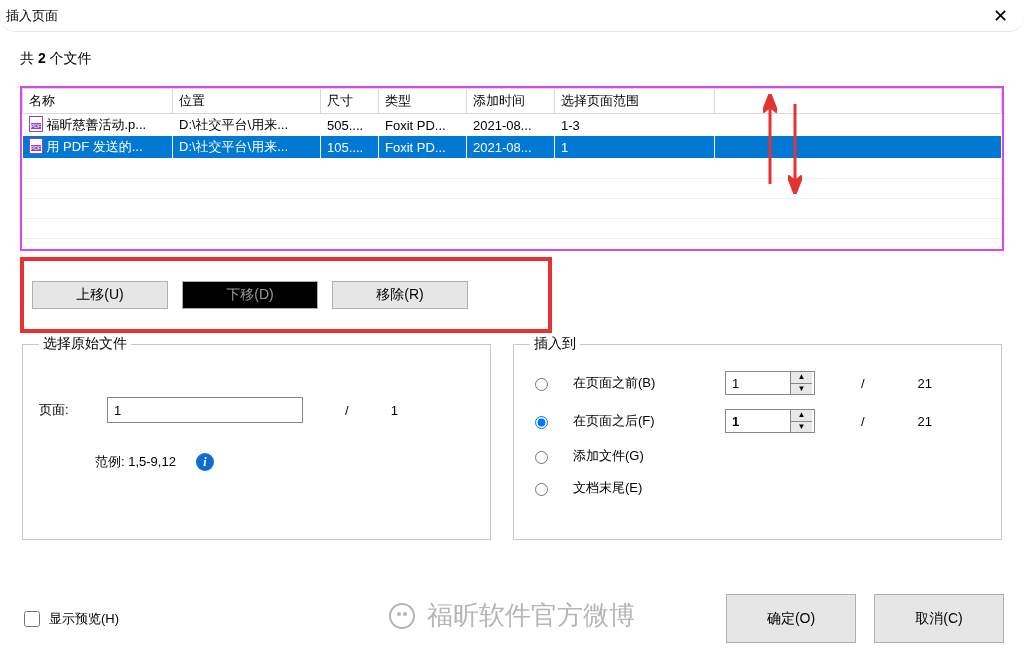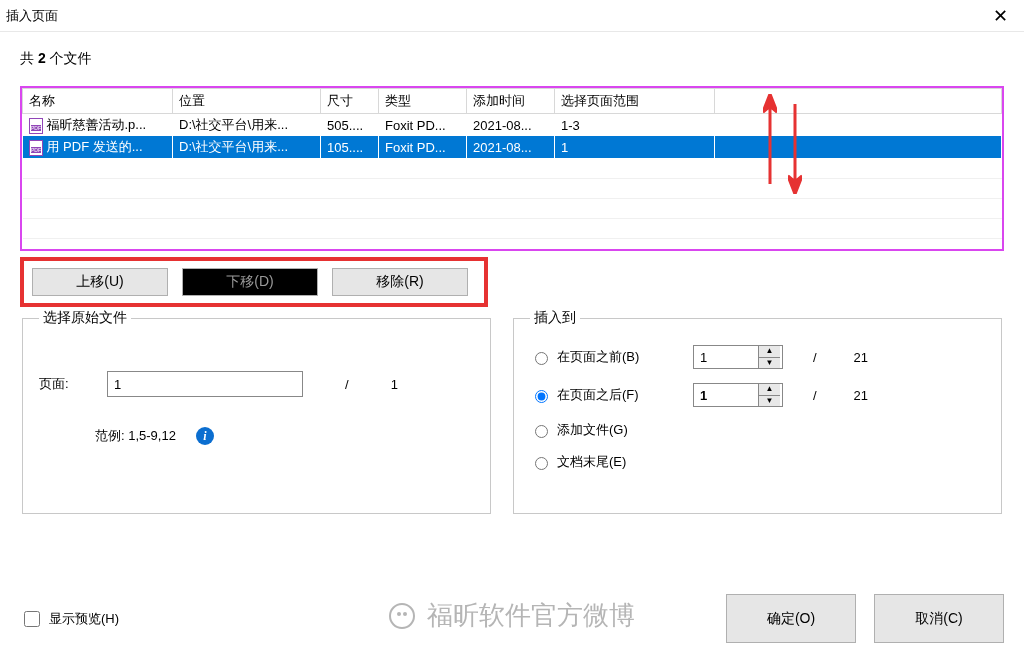--- a/index.html
+++ b/index.html
@@ -14,20 +14,21 @@
     overflow: hidden;
     position: relative;
   }
   .titlebar {
     display: flex;
     justify-content: space-between;
     align-items: center;
     padding: 4px 10px 4px 6px;
     border-bottom: 1px solid #e8e8e8;
     height: 32px;
+    border-radius: 15px;
   }
   .titlebar .title { font-size: 13px; }
   .titlebar .close {
     font-size: 18px;
     font-weight: 300;
     cursor: pointer;
     padding: 0 6px;
   }
   .content {
     padding: 18px 20px 10px 20px;
@@ -75,31 +76,31 @@
     font-size: 13px;
     border-right: 1px solid transparent;
     white-space: nowrap;
     overflow: hidden;
     text-overflow: ellipsis;
     height: 20px;
   }
   tr.rowodd td { background: #fff; }
   tr.selected td { background: #0078d4; color: #fff; }
   tr.empty td { border-bottom: 1px solid #f0f0f0; height: 20px; }
-  .pdf-icon-cell { display: flex; align-items: flex-end; gap: 4px; }
+  .pdf-icon-cell { display: flex; align-items: flex-start; gap: 4px; }
   .pdf-icon {
     width: 14px; height: 16px; flex-shrink: 0;
   }
   .btn-bar {
     display: flex;
     gap: 14px;
     margin-top: 6px;
     border: 4px solid #e63232;
-    padding: 7px 8px;
-    width: 468px;
+    padding: 20px 8px;
+    width: 532px;
   }
   .btn-bar button {
     width: 136px;
     height: 28px;
     background: #e6e6e6;
     border: 1px solid #b0b0b0;
     font-family: inherit;
     font-size: 14px;
     cursor: pointer;
   }
@@ -152,21 +153,21 @@
     align-items: center;
     justify-content: center;
     font-size: 12px;
     font-weight: bold;
     font-style: italic;
     font-family: Georgia, serif;
   }
   .radio-row {
     display: flex;
     align-items: center;
-    gap: 6px;
+    gap: 22px;
     margin-bottom: 14px;
   }
   .radio-row label { width: 130px; }
   .spinner {
     display: flex;
     align-items: stretch;
     border: 1px solid #888;
     height: 24px;
     width: 90px;
   }

